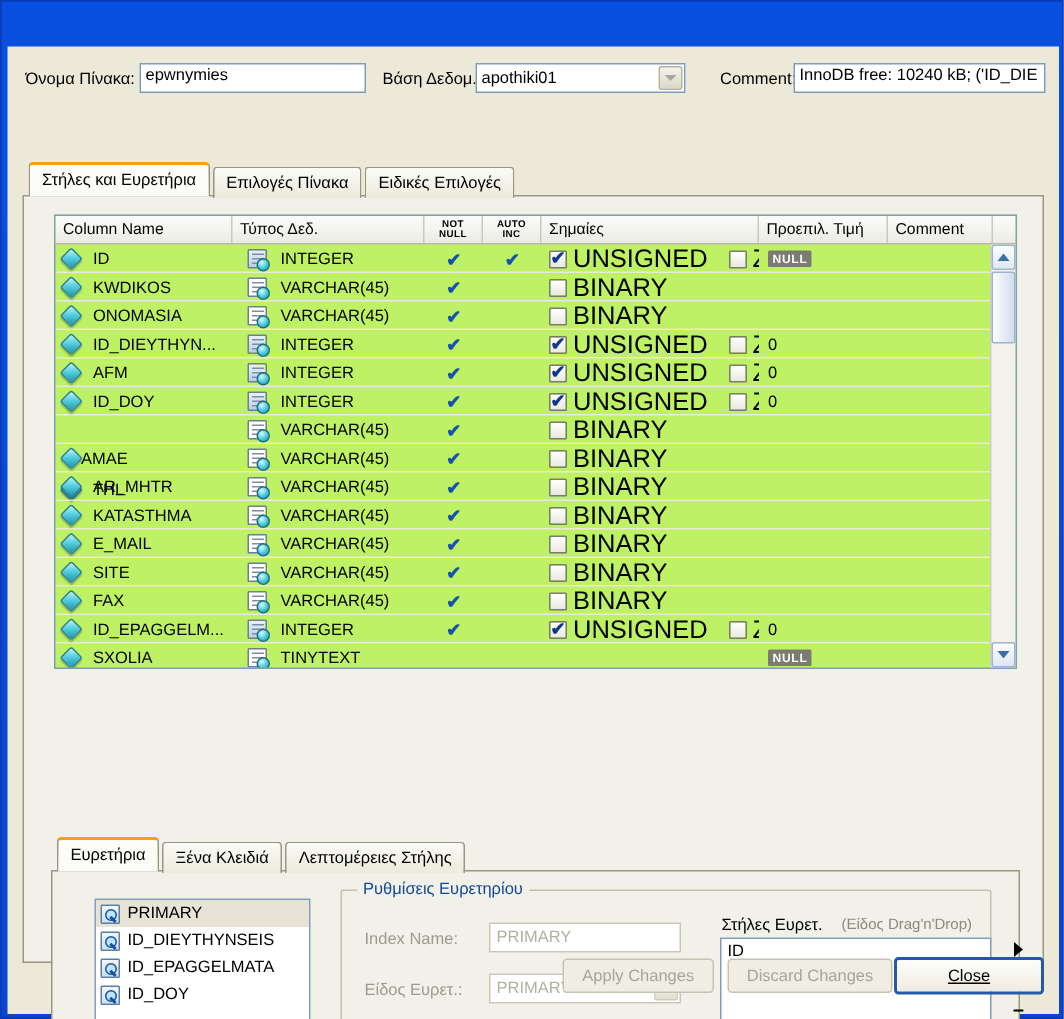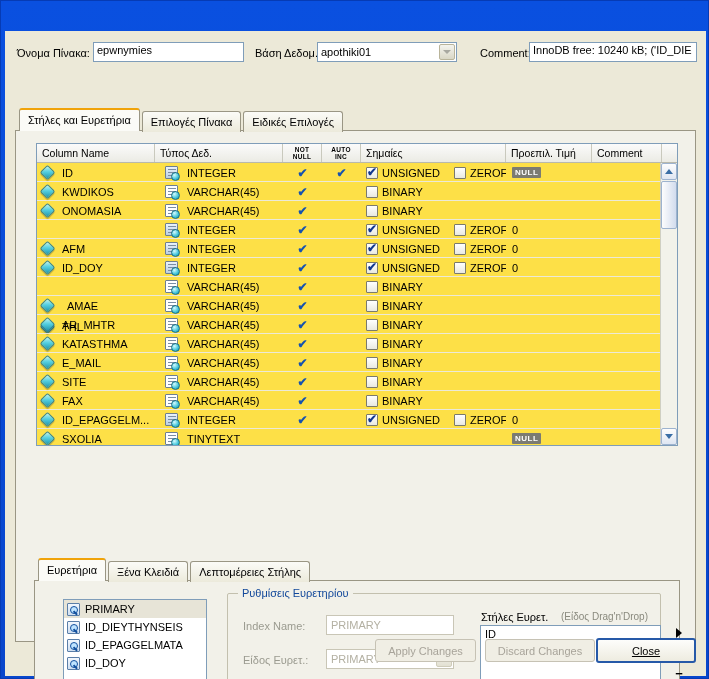--- a/index.html
+++ b/index.html
@@ -133,21 +133,21 @@
     position: absolute; left: 10px; top: 99px;
     width: 681px; height: 512px;
     background: #f2f1e9;
     border: 1px solid #9a9684;
   }
 
   
   #grid {
     position: absolute; left: 20px; top: 12px;
     width: 642px; height: 303px;
-    background: #fde047; border: 1px solid #7f9db9;
+    background: #bef264; border: 1px solid #7f9db9;
     overflow: hidden;
   }
   #grid-head {
     position: relative; height: 19px;
     background: linear-gradient(to bottom,#fbfbfb,#ebebe4);
     border-bottom: 1px solid #b9b9ac;
   }
   .hcell {
     position: absolute; top: 0; height: 18px;
     font-size: 10.5px; color: #000;
@@ -210,21 +210,21 @@
   .cbox {
     width: 12px; height: 12px; flex: none;
     border: 1px solid #7a7a6d;
     background: linear-gradient(to bottom,#ffffff 0%,#e9e9e0 100%);
     position: relative; border-radius: 1px;
   }
   .cbox.on::after {
     content: "✔"; position: absolute; left: 0px; top: -3px;
     font-size: 12px; color: #12378f; line-height: 14px; font-weight: bold;
   }
-  .flagtext { font-size: 11px; margin-left: 4px; }
+  .flagtext { font-size: 17px; margin-left: 4px; }
   .nullbadge {
     display: inline-block; background: #7b7b72; color: #fff;
     font-size: 8px; font-weight: bold; letter-spacing: .5px;
     padding: 1px 3px; border-radius: 1px; line-height: 9px;
   }
 
   
   #gridscroll {
     position: absolute; right: 0; top: 19px; width: 17px; bottom: 0;
     background: #f2f2ea; border-left: 1px solid #cfcfc2;
@@ -464,20 +464,24 @@
               </div>
               <div class="cell" style="left: 285px; width: 39px; justify-content: center;"></div>
               <div class="cell" style="left: 324px; width: 145px; padding-left: 5px;">
                 <span class="cbox"></span>
                 <span class="flagtext">BINARY</span>
               </div>
               <div class="cell" style="left: 469px; width: 86px; padding-left: 6px;"></div>
               <div class="cell" style="left: 555px; width: 70px; padding-left: 5px;"></div>
             </div>
             <div class="grow">
+              <div class="cell" style="left: 0px; width: 118px; padding-left: 5px;">
+                <span class="dia"></span>
+                <span style="margin-left: 9px;">ID_DIEYTHYN...</span>
+              </div>
               <div class="cell" style="left: 118px; width: 128px; padding-left: 10px;">
                 <span class="typeicon numeric"></span>
                 <span style="margin-left: 9px;">INTEGER</span>
               </div>
               <div class="cell" style="left: 246px; width: 39px; justify-content: center;">
                 <span class="chk-tick">✔</span>
               </div>
               <div class="cell" style="left: 285px; width: 39px; justify-content: center;"></div>
               <div class="cell" style="left: 324px; width: 145px; padding-left: 5px;">
                 <span class="cbox on"></span>
@@ -554,21 +558,21 @@
               <div class="cell" style="left: 324px; width: 145px; padding-left: 5px;">
                 <span class="cbox"></span>
                 <span class="flagtext">BINARY</span>
               </div>
               <div class="cell" style="left: 469px; width: 86px; padding-left: 6px;"></div>
               <div class="cell" style="left: 555px; width: 70px; padding-left: 5px;"></div>
             </div>
             <div class="grow">
               <div class="cell" style="left: 0px; width: 118px; padding-left: 5px;">
                 <span class="dia"></span>
-                <span style="margin-left: 14px; text-align: right;">AMAE</span>
+                <span style="margin-left: 1px; text-align: right;">AMAE</span>
               </div>
               <div class="cell" style="left: 118px; width: 128px; padding-left: 10px;">
                 <span class="typeicon"></span>
                 <span style="margin-left: 9px;">VARCHAR(45)</span>
               </div>
               <div class="cell" style="left: 246px; width: 39px; justify-content: center;">
                 <span class="chk-tick">✔</span>
               </div>
               <div class="cell" style="left: 285px; width: 39px; justify-content: center;"></div>
               <div class="cell" style="left: 324px; width: 145px; padding-left: 5px;">

